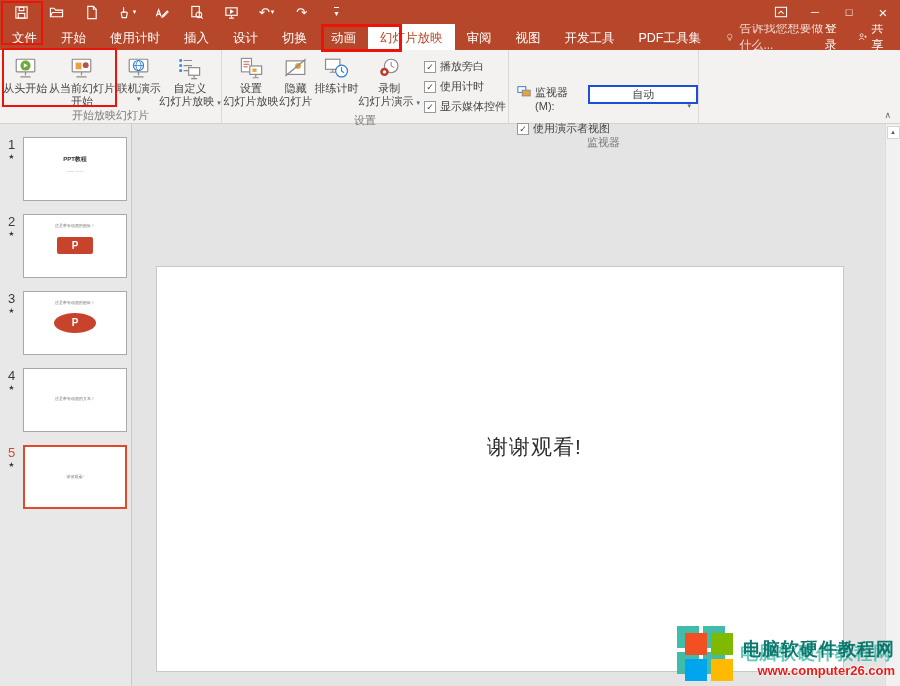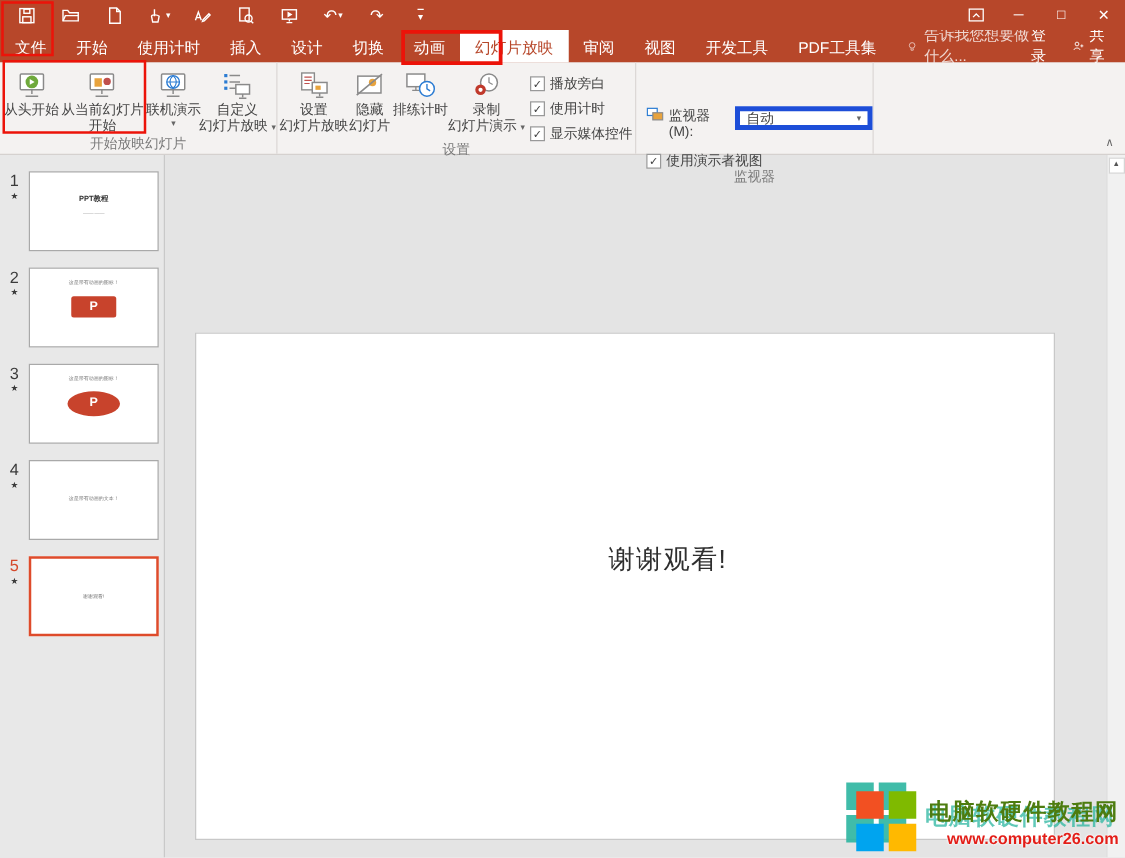--- a/index.html
+++ b/index.html
@@ -37,21 +37,21 @@
   .rbtn { display: flex; flex-direction: column; align-items: center; padding-top: 2px; }
   .rbtn svg { width: 27px; height: 27px; }
   .bl { font-size: 11px; line-height: 13px; text-align: center; color: #444; white-space: nowrap; }
   .caret { font-size: 7px; color: #666; }
   .checkcol { display: flex; flex-direction: column; gap: 5px; padding: 6px 0 0 4px; }
   .chk { display: flex; align-items: center; gap: 4px; font-size: 11px; color: #444; white-space: nowrap; }
   .chkbox { width: 12px; height: 12px; background: #fff; border: 1px solid #999; font-size: 9px; line-height: 10px; text-align: center; color: #444; flex: none; }
   .moncol { display: flex; flex-direction: column; gap: 9px; padding: 7px 0 0 8px; }
   .monrow { display: flex; gap: 4px; font-size: 11px; margin-top: 28px; }
   .monrow svg { width: 15px; height: 13px; }
-  .combo { width: 116px; height: 19px; background: #fff; border: 4px solid #1d4ed8; display: flex; align-items: center; font-size: 11px; padding: 0 5px; }
+  .combo { width: 116px; height: 19px; background: #fff; border: 2px solid #1d4ed8; display: flex; align-items: center; font-size: 11px; padding: 0 5px; flex-direction: column; }
   .combo .caret { margin-left: auto; }
   .collapse { position: absolute; right: 9px; bottom: 3px; color: #666; font-size: 9px; }
 
   
   .main { display: flex; height: 562px; background: #E4E4E4; }
   .panel { width: 132px; background: #E8E8E8; border-right: 1px solid #C9C9C9; padding-top: 13px; overflow: hidden; flex: none; }
   .slide-item { display: flex; margin-bottom: 13px; height: 64px; }
   .smeta { width: 23px; display: flex; flex-direction: column; align-items: center; gap: 2px; padding-top: 1px; flex: none; }
   .snum { font-size: 13px; color: #3A3A3A; line-height: 13px; }
   .sstar { font-size: 7px; color: #3A3A3A; }
@@ -81,21 +81,21 @@
   
   .watermark { position: absolute; right: 5px; bottom: 3px; display: flex; align-items: center; gap: 8px; z-index: 50; }
   .wm-logo { position: relative; width: 52px; height: 52px; }
   .wm-grid { position: absolute; display: grid; grid-template-columns: 22px 22px; grid-template-rows: 22px 22px; gap: 4px; }
   .wm-grid.ghost { left: -6px; top: -5px; }
   .wm-grid.ghost span { background: #2BB5A0; opacity: 0.9; }
   .wm-grid.front { left: 2px; top: 2px; }
   .sq-r { background: #F25022; } .sq-g { background: #7FBA00; }
   .sq-b { background: #00A4EF; } .sq-y { background: #FFB900; }
   .wm-text { display: flex; flex-direction: column; align-items: flex-end; }
-  .wm-name { font-size: 18px; font-weight: 800; color: #4d7c0f; text-shadow: -3px 4px 0 rgba(43,181,160,0.75); letter-spacing: 1px; white-space: nowrap; }
+  .wm-name { font-size: 18px; font-weight: 800; color: #0f766e; text-shadow: -3px 4px 0 rgba(43,181,160,0.75); letter-spacing: 1px; white-space: nowrap; }
   .wm-url { font-size: 13px; font-weight: bold; color: #E31E18; text-shadow: 0 0 2px #fff, 0 0 2px #fff; margin-top: 2px; }
 </style>
 </head>
 <body>
 
 <div class="win">
 
   <div class="titlebar">
     <div class="qat">
       <div class="qbtn">

